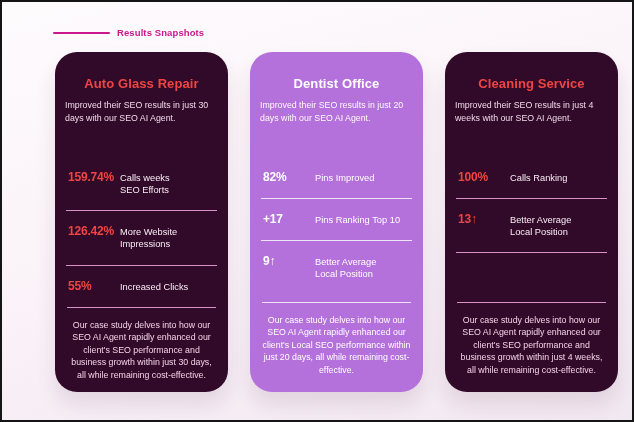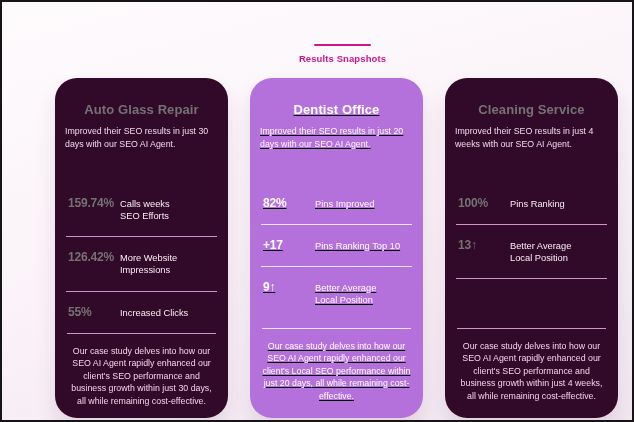--- a/index.html
+++ b/index.html
@@ -6,51 +6,51 @@
   html,body { width:634px; height:422px; }
   body { font-family:"Liberation Sans", sans-serif; }
 
   .frame {
     width:634px; height:422px;
     border:2px solid #151515;
     background:linear-gradient(165deg, #FEFBFD 0%, #FAF2F8 55%, #F2E8F1 100%);
     overflow:hidden;
   }
 
-  .header-row { display:flex; align-items:center; gap:7px; margin:42px 0 0 51px;flex-direction:column; }
+  .header-row { display:flex; align-items:center; gap:7px; margin:25px 0 0 51px; }
   .header-line { width:57px; height:2px; background:#C9188C; border-radius:1px; }
   .header-label { font-size:9.5px; font-weight:600; color:#C9188C; letter-spacing:0.1px; }
 
   .cards-row { display:flex; gap:22px; margin:14px 18px 0 53px; }
 
   .card {
     width:173px; height:340px; flex:none;
     border-radius:22px;
     display:flex; flex-direction:column;
     padding:24px 0 16px;
     box-shadow:0 12px 20px rgba(90,30,75,0.12);
   }
   .card.dark   { background:#320A29; }
-  .card.purple { background:#B470DB;text-decoration:underline; }
+  .card.purple { background:#B470DB; }
 
   .card-title { text-align:center; font-size:13px; font-weight:700; letter-spacing:0.1px; }
   .card-subtitle { font-size:8.8px; line-height:1.45; margin:8px 10px 0; font-weight:400; }
 
   .stats { margin-top:32px; padding:0 9px; display:flex; flex-direction:column; }
   .stat-row { display:flex; align-items:flex-start; padding:13px 2px 14px 4px; min-height:25px; }
   .stat-value { width:52px; flex:none; font-size:12px; font-weight:600; letter-spacing:-0.2px; }
   .stat-label { font-size:9.3px; line-height:1.32; white-space:pre-line; padding-top:2px; font-weight:400; }
 
   .divider { height:1px; margin:0 2px; }
 
   .desc-block { margin-top:auto; padding:0 10px; }
   .card-desc { text-align:center; font-size:8.8px; line-height:1.42; margin:11px 1px 0; }
 
   .card.dark .card-title,
-  .card.dark .stat-value { color:#737373; }
+  .card.dark .stat-value { color:#ef4444; }
   .card.dark .card-subtitle { color:#EFD9EB; }
   .card.dark .stat-label { color:#F8ECF5; }
   .card.dark .card-desc { color:#F3D2E8; }
   .card.dark .divider { background:#D791C7; }
 
   .card.purple .card-title,
   .card.purple .stat-value,
   .card.purple .stat-label,
   .card.purple .card-desc { color:#FFFFFF; }
   .card.purple .card-subtitle { color:#FDFAFE; }
@@ -120,21 +120,21 @@
         <p class="card-desc">Our case study delves into how our SEO AI Agent rapidly enhanced our client's Local SEO performance within just 20 days, all while remaining cost-effective.</p>
       </div>
     </section>
 
     <section class="card dark">
       <h2 class="card-title">Cleaning Service</h2>
       <p class="card-subtitle">Improved their SEO results in just 4 weeks with our SEO AI Agent.</p>
       <div class="stats">
         <div class="stat-row">
           <span class="stat-value">100%</span>
-          <span class="stat-label">Pins Ranking</span>
+          <span class="stat-label">Calls Ranking</span>
         </div>
         <div class="divider"></div>
         <div class="stat-row">
           <span class="stat-value">13↑</span>
           <span class="stat-label">Better Average
 Local Position</span>
         </div>
         <div class="divider"></div>
       </div>
       <div class="desc-block">

